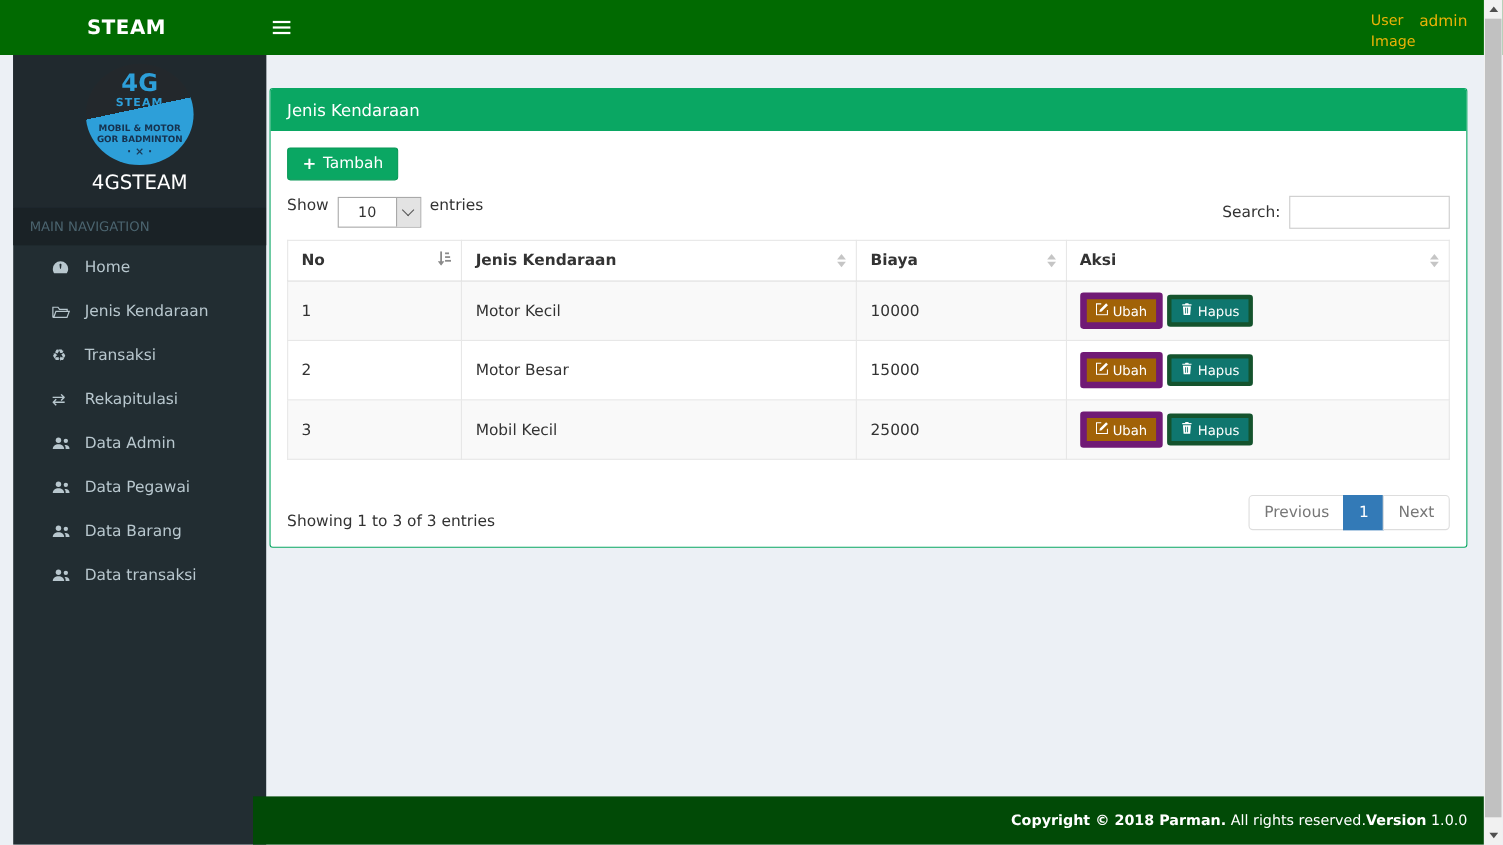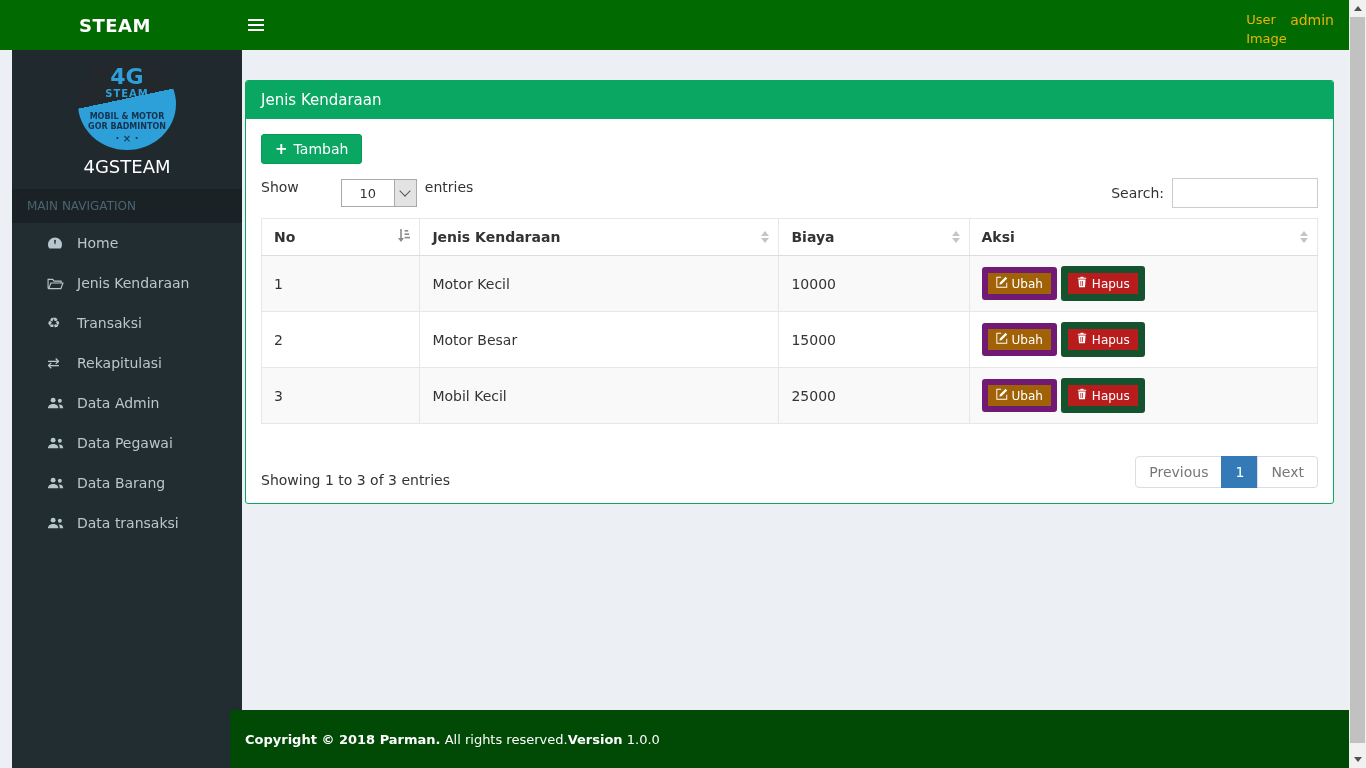--- a/index.html
+++ b/index.html
@@ -40,52 +40,52 @@
   .panel { background:#fff; border:1px solid #0aa763; border-radius:3px; }
   .panel-heading { background:#0aa763; color:#fff; font-size:15px; padding:10px 15px; border-radius:2px 2px 0 0; }
   .panel-body { padding:15px; }
 
   .btn-add { display:inline-flex; align-items:center; gap:6px; background:#0aa763; border:1px solid #089857; color:#fff;
     font-size:14px; padding:6px 13px; border-radius:3px; cursor:pointer; font-family:inherit; margin-bottom:14px; }
   .btn-add .plus { font-weight:700; font-size:15px; line-height:14px; }
 
   .table-controls { display:flex; justify-content:space-between; align-items:center; margin-bottom:10px; }
   .length { display:flex; gap:8px; }
-  .select-wrap { position:relative; display:inline-flex; width:76px; height:28px; border:1px solid #a9a9a9; background:#fff; cursor:pointer;margin-left:34px; }
+  .select-wrap { position:relative; display:inline-flex; width:76px; height:28px; border:1px solid #a9a9a9; background:#fff; cursor:pointer; }
   .select-value { flex:1; display:flex; align-items:center; justify-content:center; font-size:13px; color:#333; }
   .select-arrow { width:22px; background:#e3e3e3; border-left:1px solid #a9a9a9; display:flex; align-items:center; justify-content:center; }
   .select-arrow::after { content:""; width:7px; height:7px; border-right:1.5px solid #555; border-bottom:1.5px solid #555; transform:rotate(45deg); margin-top:-4px; }
   .search { display:flex; align-items:center; gap:8px; }
   .search input { width:146px; height:30px; border:1px solid #ccc; padding:4px 8px; font-family:inherit; font-size:14px; outline:none; }
 
   table { width:100%; border-collapse:collapse; font-size:14px; }
   th,td { border:1px solid #e7e7e7; padding:10px 12px; text-align:left; vertical-align:middle; }
   thead th { font-weight:700; color:#333; border-bottom:1px solid #ddd; position:relative; padding-right:28px; cursor:pointer; }
   .col-no { width:15%; } .col-jenis { width:34%; } .col-biaya { width:18%; }
   tbody tr:nth-child(odd) { background:#f9f9f9; }
   .sort-icon { position:absolute; right:9px; top:50%; transform:translateY(-50%); }
   .sort-both i { display:block; width:0; height:0; border-left:4px solid transparent; border-right:4px solid transparent; }
   .sort-both .up { border-bottom:5px solid #c5c5c5; margin-bottom:2px; }
   .sort-both .down { border-top:5px solid #c5c5c5; }
 
   .btn-xs { display:inline-flex; align-items:center; gap:4px; color:#fff; font-size:12px; font-family:inherit;
     padding:3px 8px; border-radius:3px; cursor:pointer; }
   .btn-ubah { background:#a16207; border:6px solid #701a75; }
-  .btn-hapus { background:#b91c1c; border:7px solid #14532d; margin-left:4px; }
+  .btn-hapus { background:#0f766e; border:4px solid #14532d; margin-left:4px; }
 
   .table-footer { display:flex; justify-content:space-between; align-items:flex-end; margin-top:32px; }
   .pagination { list-style:none; display:flex; }
   .pagination li { padding:7px 13px; border:1px solid #ddd; background:#fff; color:#777; font-size:14px; margin-left:-1px; cursor:pointer; }
   .pagination li:first-child { border-radius:4px 0 0 4px; margin-left:0; }
   .pagination li:last-child { border-radius:0 4px 4px 0; }
   .pagination li.active { background:#337ab7; border-color:#337ab7; color:#fff; }
 
   
-  footer { position:absolute; left:230px; right:17px; bottom:0; height:58px; background:#014a06; color:#fff;
-    display:flex; justify-content:flex-start; align-items:center; padding:0 15px; font-size:13px; z-index:9; }
+  footer { position:absolute; left:230px; right:17px; bottom:0; height:44px; background:#014a06; color:#fff;
+    display:flex; justify-content:flex-end; align-items:center; padding:0 15px; font-size:13px; z-index:9; }
   footer b { font-weight:700; }
 
   
   .scrollbar { position:absolute; top:0; right:0; width:17px; height:768px; background:#f1f1f1; z-index:60; }
   .sb-arrow { position:absolute; left:0; width:17px; height:17px; display:flex; align-items:center; justify-content:center; }
   .sb-up { top:0; } .sb-down { bottom:0; }
   .sb-up::after { content:""; width:0; height:0; border-left:4px solid transparent; border-right:4px solid transparent; border-bottom:5px solid #505050; }
   .sb-down::after { content:""; width:0; height:0; border-left:4px solid transparent; border-right:4px solid transparent; border-top:5px solid #505050; }
   .sb-thumb { position:absolute; top:17px; left:1px; width:15px; height:726px; background:#c1c1c1; }
 </style>

